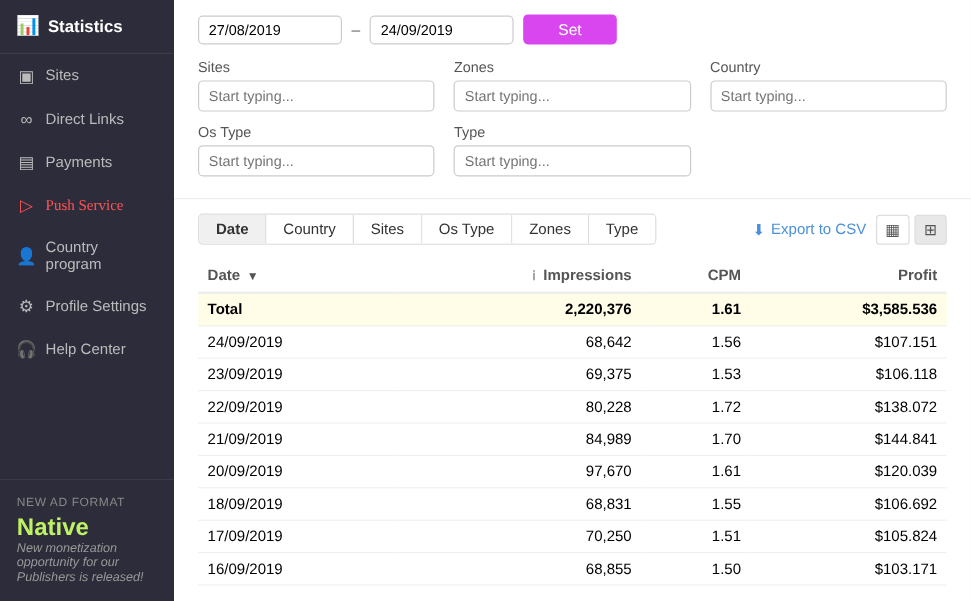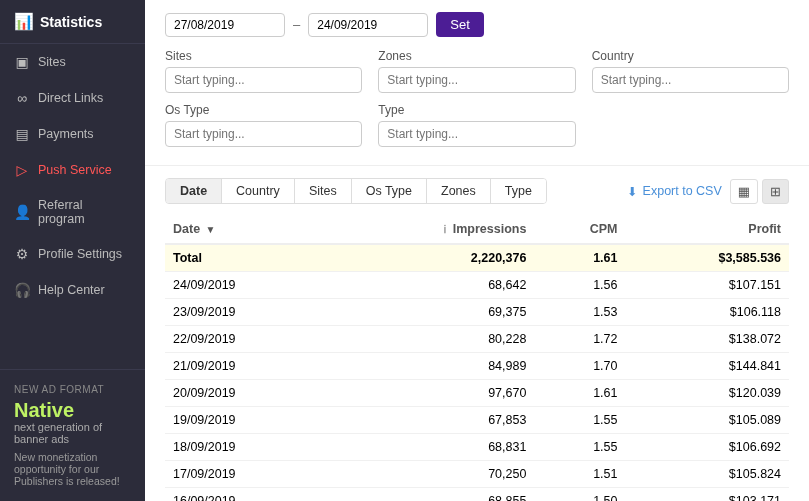--- a/index.html
+++ b/index.html
@@ -56,20 +56,21 @@
       line-height: 1.1;
     }
     .sidebar-ad .ad-subtitle {
       font-size: 11px;
       color: #aaa;
       margin-bottom: 6px;
     }
     .sidebar-ad .ad-desc {
       font-size: 10.5px;
       color: #999;
+      font-style: italic;
     }
 
     
     .main {
       flex: 1;
       background: #fff;
       overflow-y: auto;
       display: flex;
       flex-direction: column;
     }
@@ -89,25 +90,25 @@
     .date-input {
       border: 1px solid #ccc;
       border-radius: 4px;
       padding: 4px 8px;
       font-size: 12px;
       width: 120px;
       background: #fff;
     }
     .date-sep { color: #666; }
     .btn-set {
-      background: #4c1d95;
+      background: #d946ef;
       color: #fff;
       border: none;
       border-radius: 4px;
-      padding: 5px 14px;
+      padding: 5px 29px;
       font-size: 13px;
       cursor: pointer;
     }
     .filter-row {
       display: flex;
       gap: 16px;
       margin-bottom: 10px;
     }
     .filter-group {
       display: flex;
@@ -229,41 +230,40 @@
   <div class="sidebar-item">
     <span class="si-icon">∞</span>
     <span>Direct Links</span>
   </div>
   <div class="sidebar-item">
     <span class="si-icon">▤</span>
     <span>Payments</span>
   </div>
   <div class="sidebar-item" style="color:#f55;">
     <span class="si-icon">▷</span>
-    <span style="color:#f55;">Push Service</span>
+    <span style="color:#f55;font-family:Liberation Serif, serif;">Push Service</span>
   </div>
   <div class="sidebar-item">
     <span class="si-icon">👤</span>
-    <span>Referral program</span>
+    <span>Country program</span>
   </div>
   <div class="sidebar-item">
     <span class="si-icon">⚙</span>
     <span>Profile Settings</span>
   </div>
   <div class="sidebar-item">
     <span class="si-icon">🎧</span>
     <span>Help Center</span>
   </div>
 
   <div class="sidebar-ad">
     <div class="ad-label">NEW AD FORMAT</div>
     <div class="ad-title">
       <span>Native</span><br>
     </div>
-    <div class="ad-subtitle">next generation of banner ads</div>
     <div class="ad-desc">New monetization opportunity for our Publishers is released!</div>
   </div>
 </aside>
 
 <main class="main">
 
   <div class="filters-top">
     <div class="date-row">
       <input type="text" class="date-input" value="27/08/2019" style="">
       <span class="date-sep">–</span>
@@ -367,26 +367,20 @@
       <td class="right">1.70</td>
       <td class="right">$144.841</td>
     </tr>
           <tr>
       <td>20/09/2019</td>
       <td class="right">97,670</td>
       <td class="right">1.61</td>
       <td class="right">$120.039</td>
     </tr>
           <tr>
-      <td>19/09/2019</td>
-      <td class="right">67,853</td>
-      <td class="right">1.55</td>
-      <td class="right">$105.089</td>
-    </tr>
-          <tr>
       <td>18/09/2019</td>
       <td class="right">68,831</td>
       <td class="right">1.55</td>
       <td class="right">$106.692</td>
     </tr>
           <tr>
       <td>17/09/2019</td>
       <td class="right">70,250</td>
       <td class="right">1.51</td>
       <td class="right">$105.824</td>

